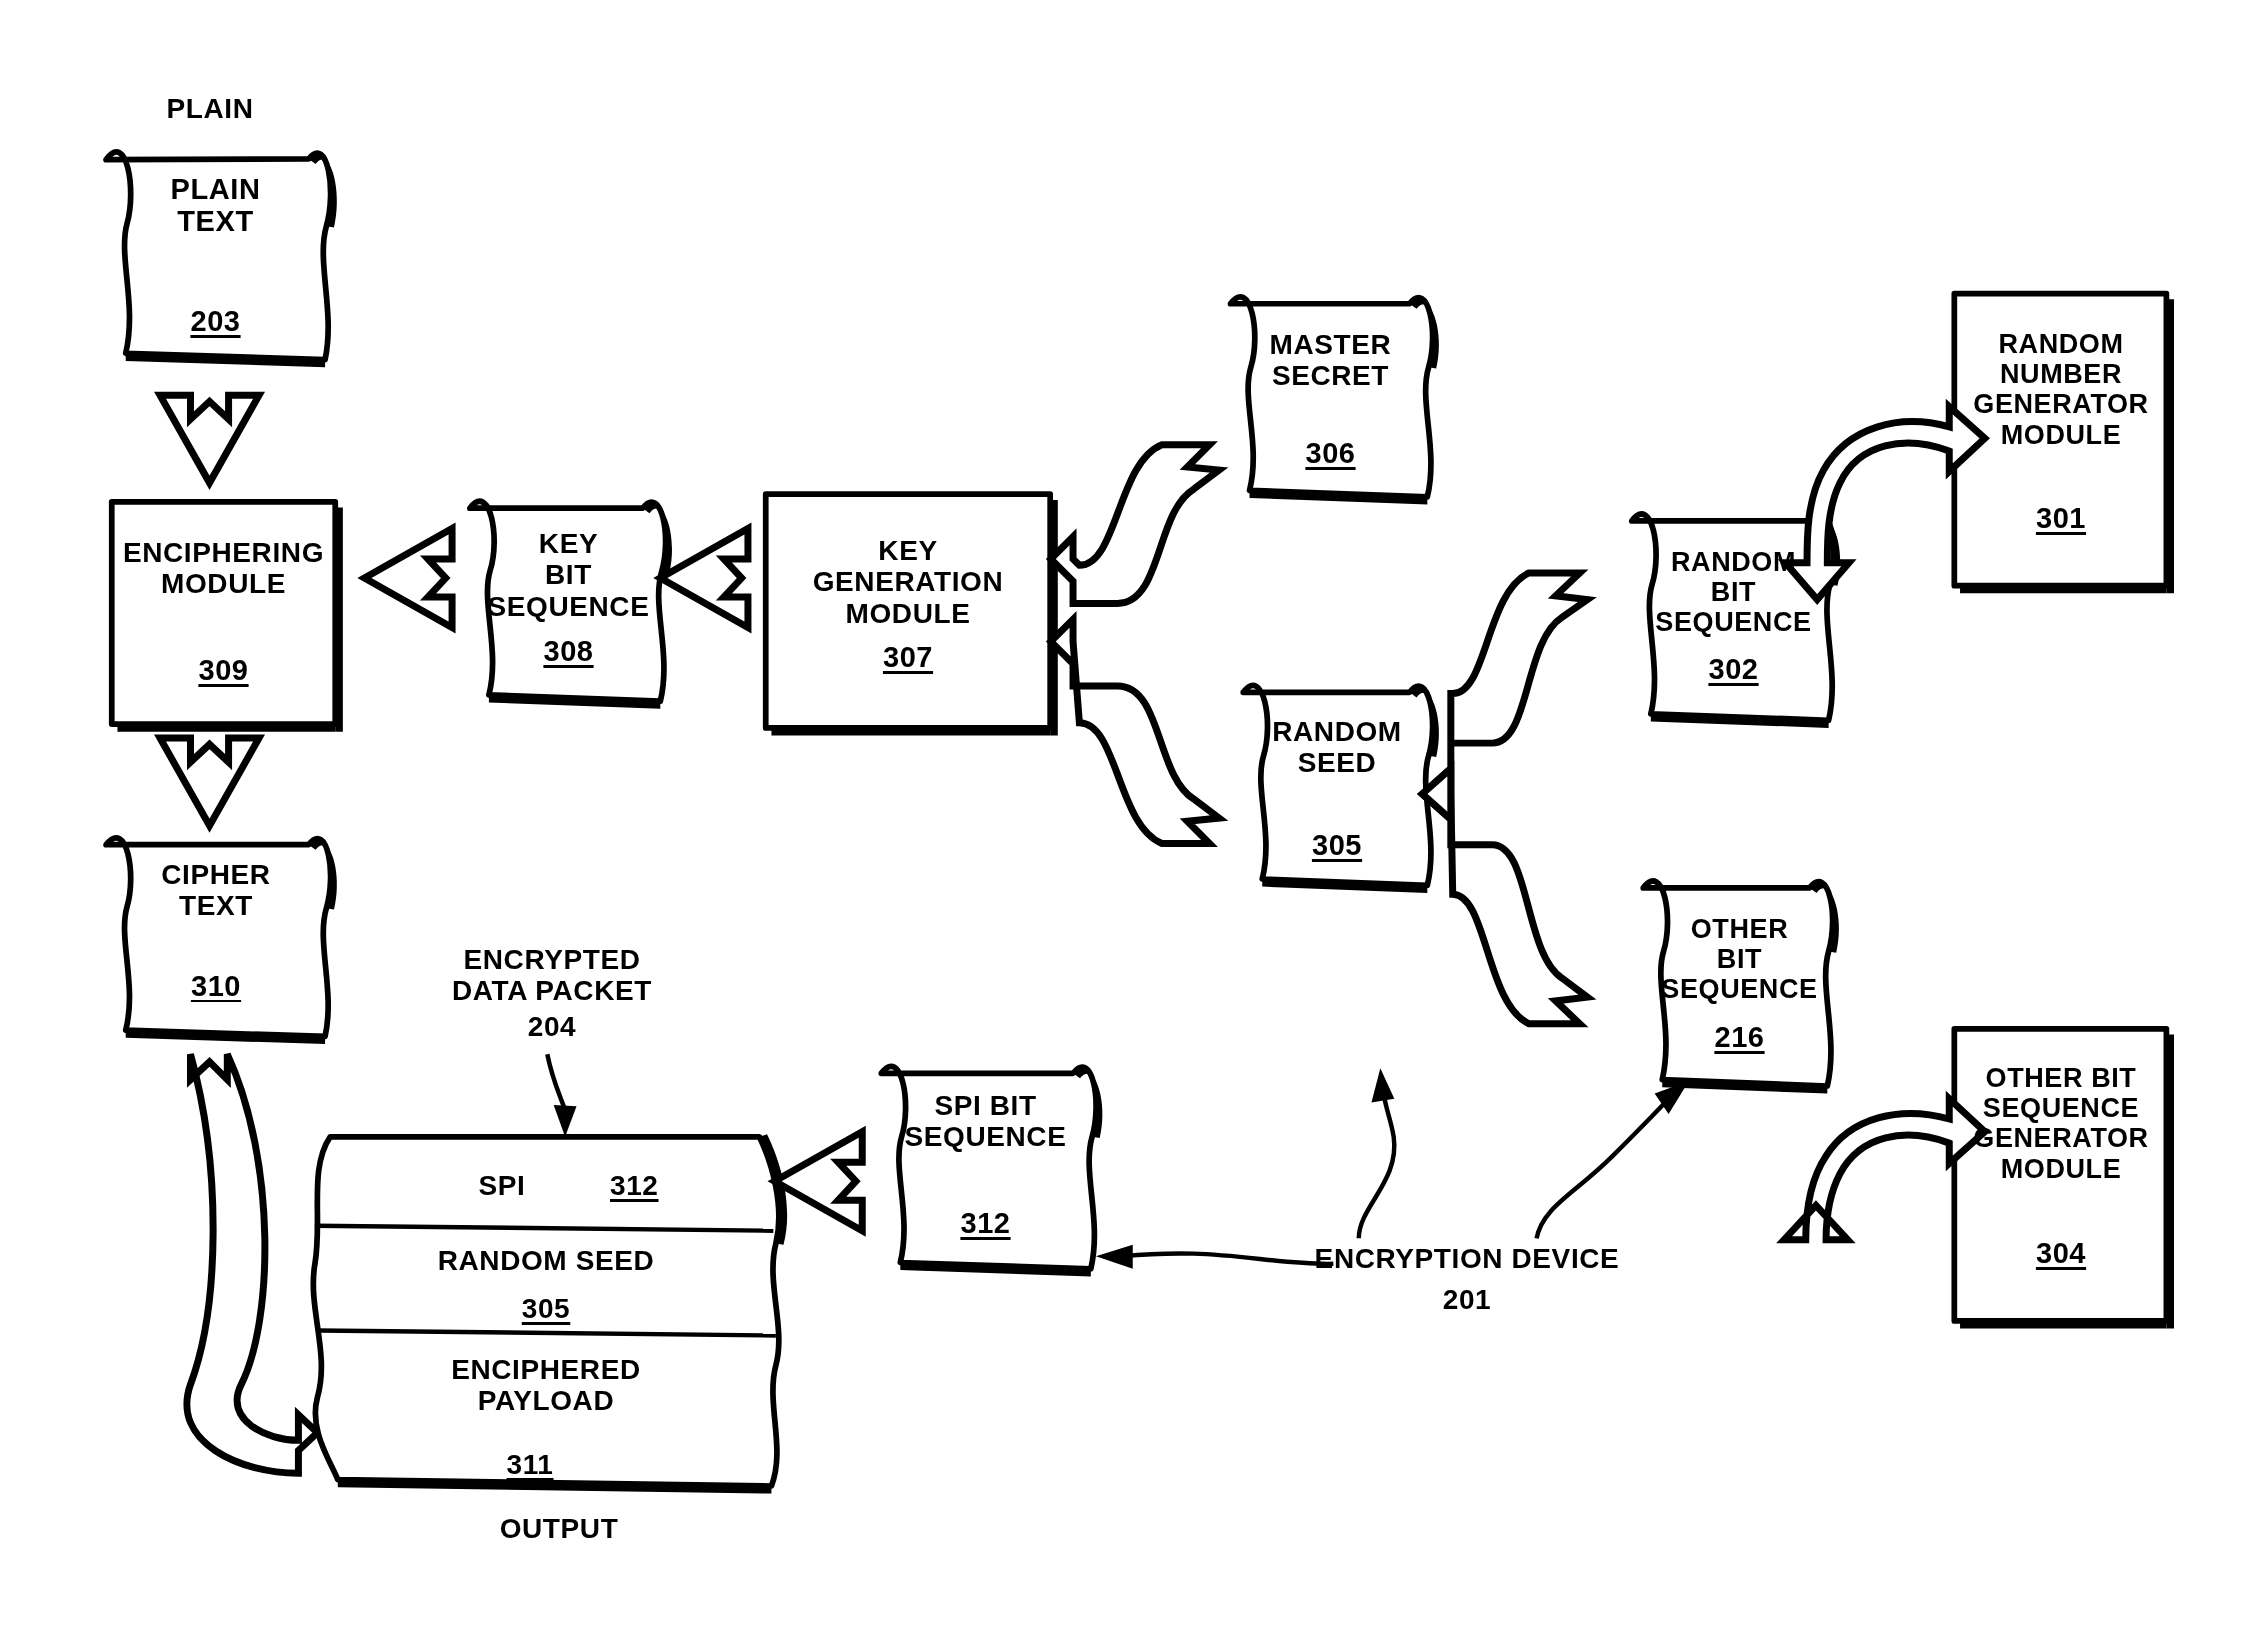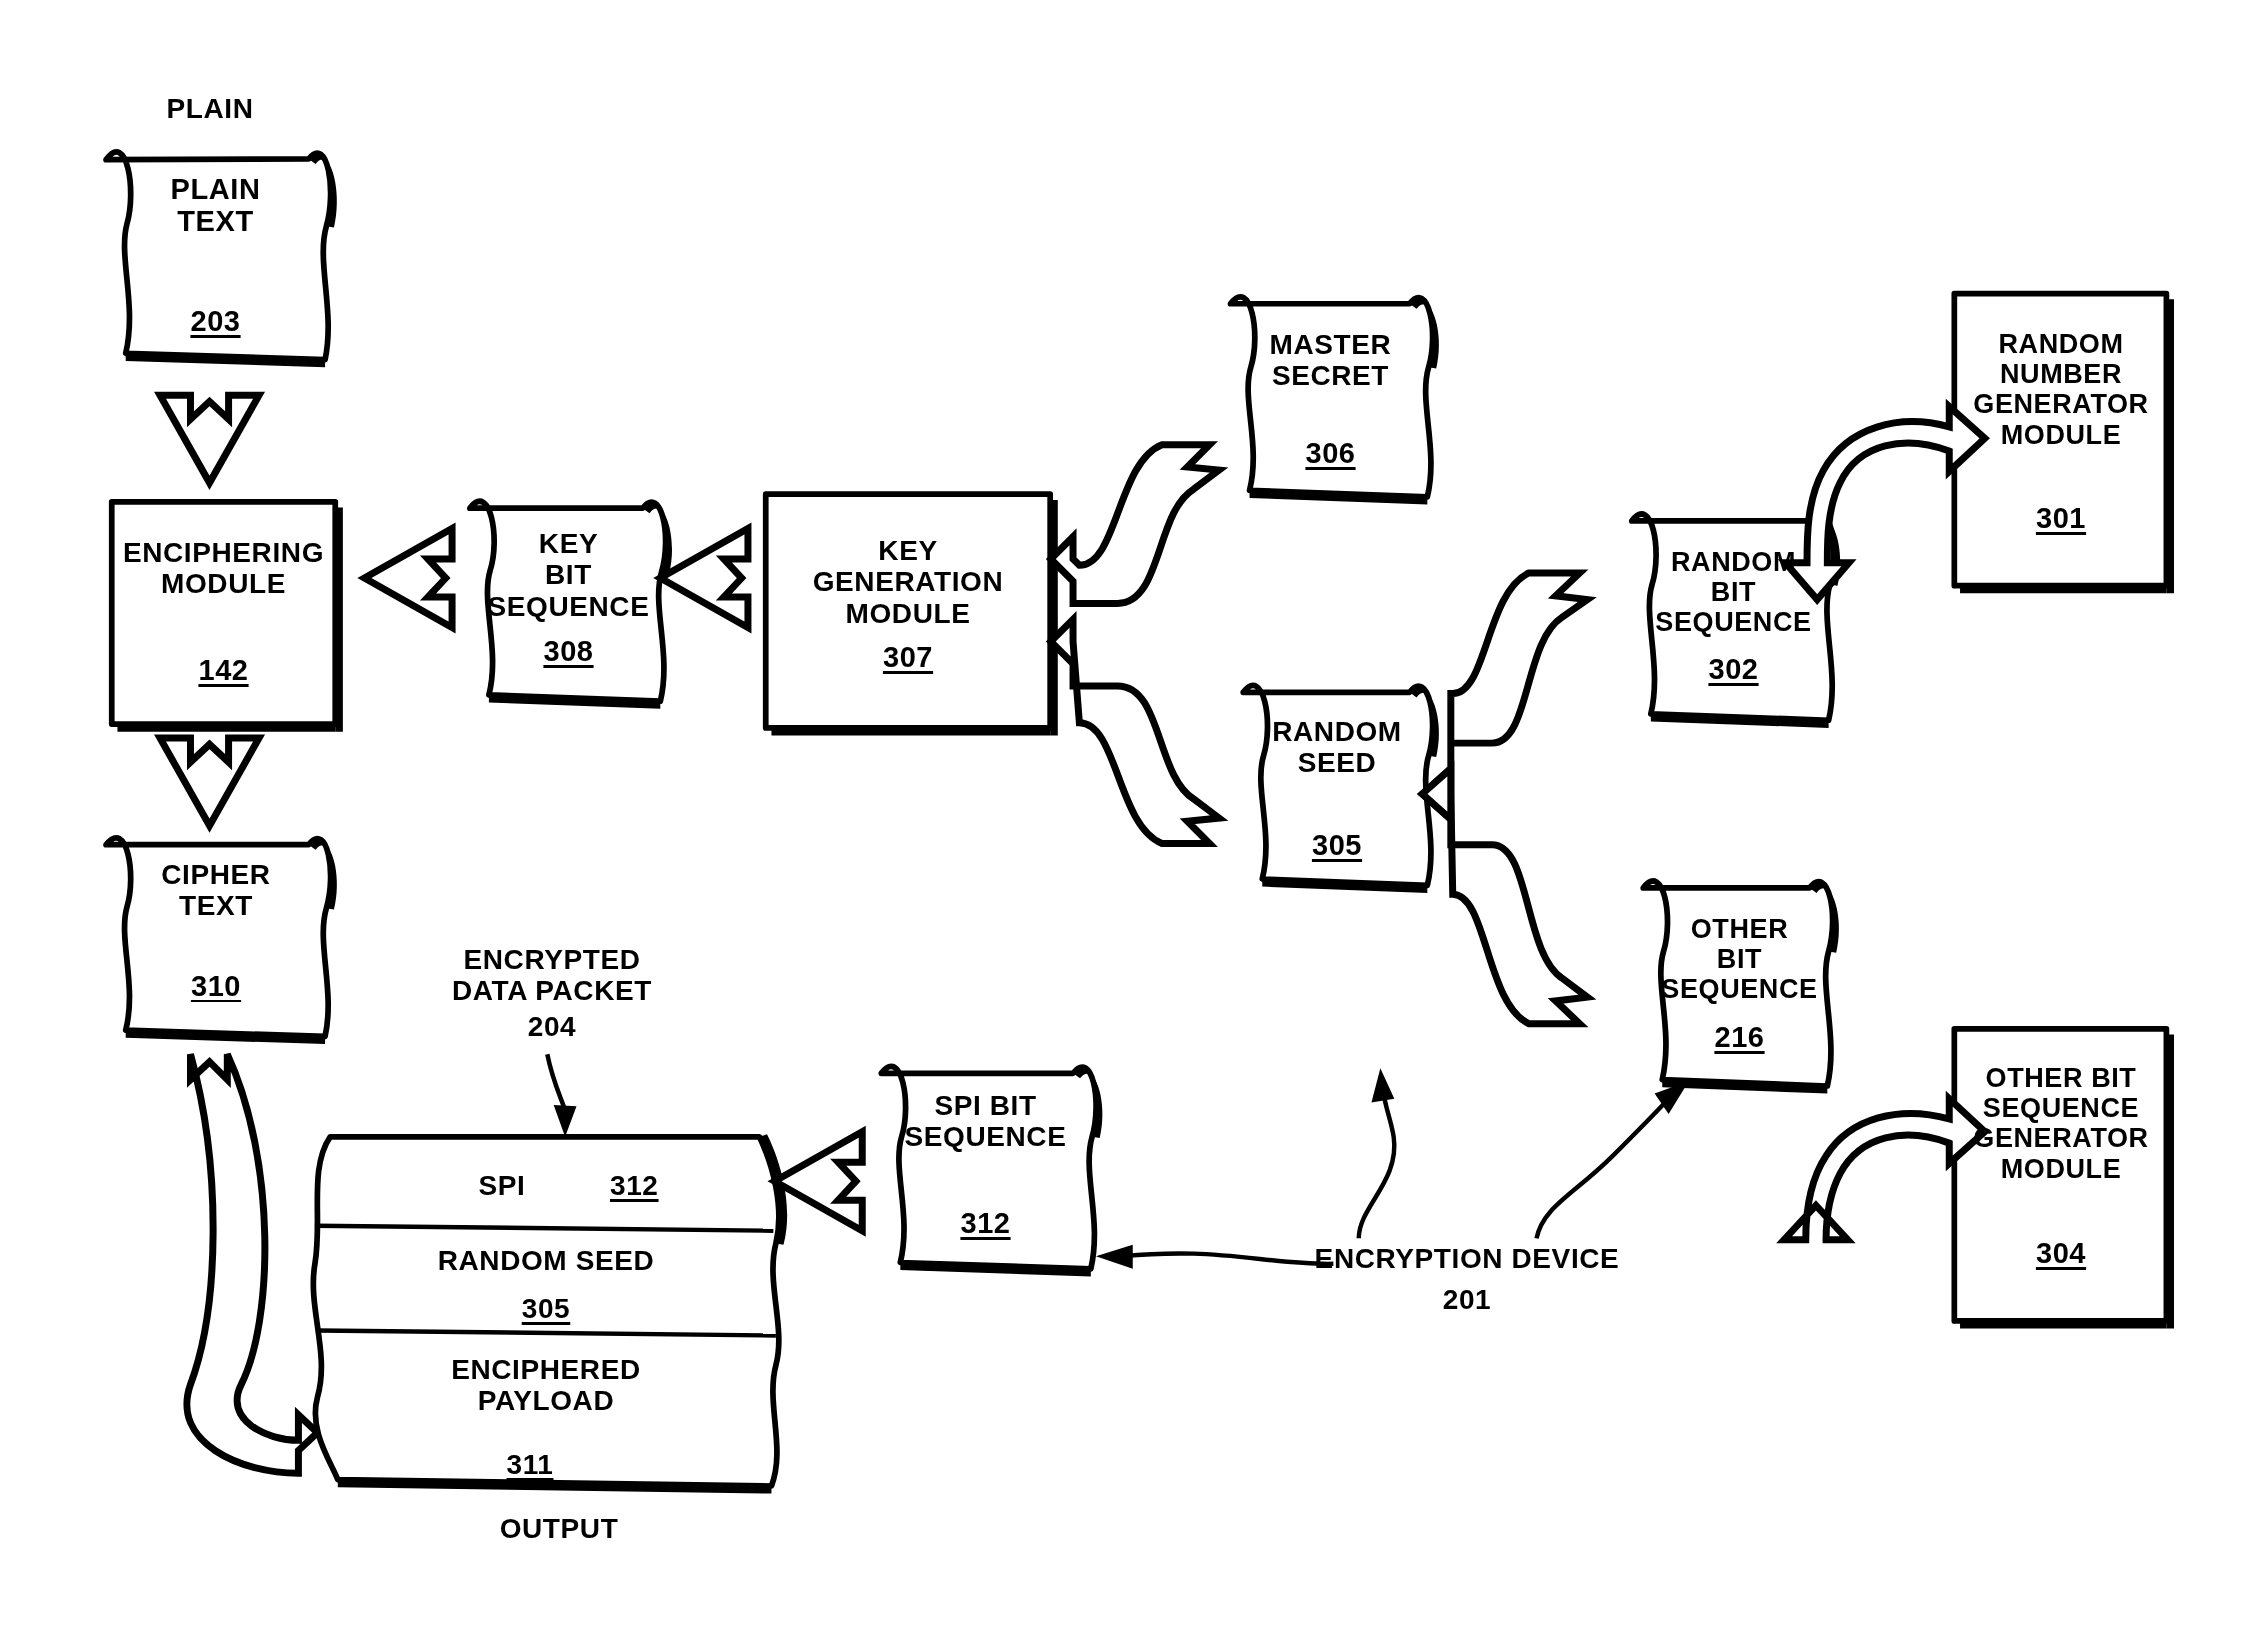--- a/index.html
+++ b/index.html
@@ -292,21 +292,21 @@
   </svg>
 
   <div class="lbl t44" style="left:51px;top:93px;width:318px;">PLAIN</div>
 
   <div class="lbl t46" style="left:117px;top:173px;width:197px;">PLAIN
 TEXT</div>
   <div class="lbl t46 num" style="left:117px;top:305px;width:197px;">203</div>
 
   <div class="lbl t44" style="left:108px;top:537px;width:231px;">ENCIPHERING
 MODULE</div>
-  <div class="lbl t46 num" style="left:108px;top:654px;width:231px;">142</div>
+  <div class="lbl t46 num" style="left:108px;top:654px;width:231px;">309</div>
 
   <div class="lbl t44" style="left:470px;top:528px;width:197px;">KEY
 BIT
 SEQUENCE</div>
   <div class="lbl t46 num" style="left:470px;top:635px;width:197px;">308</div>
 
   <div class="lbl t44" style="left:766px;top:535px;width:284px;">KEY
 GENERATION
 MODULE</div>
   <div class="lbl t46 num" style="left:766px;top:641px;width:284px;">307</div>

